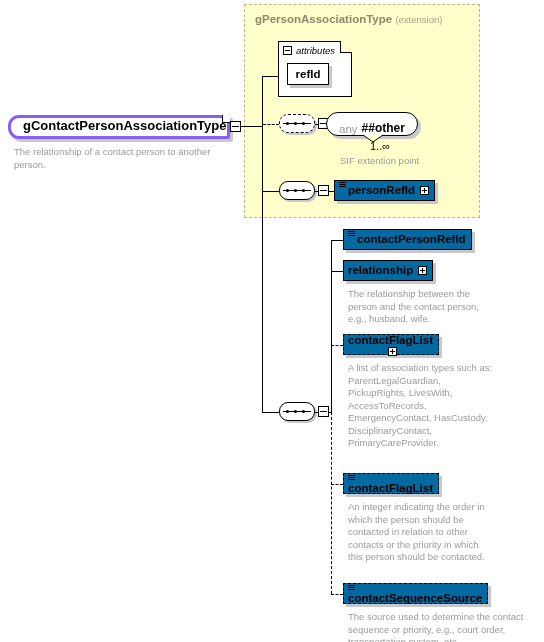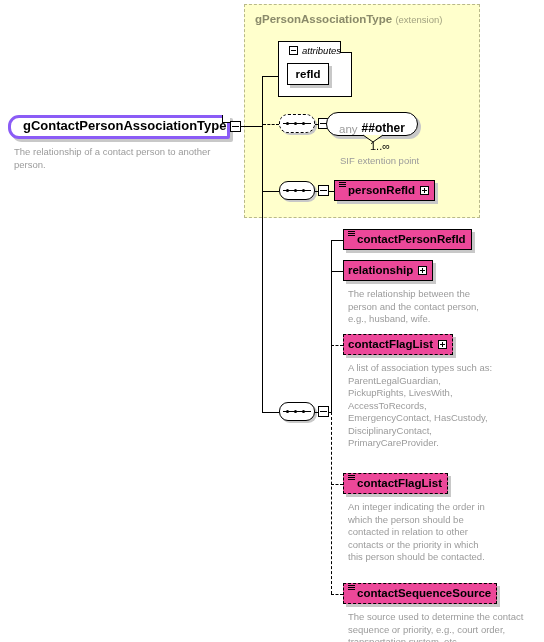--- a/index.html
+++ b/index.html
@@ -51,21 +51,21 @@
     box-sizing: border-box;
   }
   #attributes-box::after{
     content:""; position:absolute; left:100%; top:0;
     width: 0; height: 0;
   }
   #attributes-header {
     position: absolute; left: 0; top: 0;
     height: 16px; width: 100%;
     display: flex; align-items: center; gap: 4px;
-    padding-left: 10px; box-sizing: border-box;
+    padding-left: 4px; box-sizing: border-box;
   }
   .minus-box, .plus-box {
     width: 9px; height: 9px;
     border: 1px solid #000; background: #fff;
     position: relative; flex: none; box-sizing: border-box;
   }
   .minus-box::before, .plus-box::before {
     content:""; position:absolute; left:1px; top:3px; width:5px; height:1px; background:#000;
   }
   .plus-box::after {
@@ -80,30 +80,30 @@
     width: 12px; height: 12px;
     background: #ffffcc;
     border-left: 1px solid #000;
     border-bottom: 1px solid #000;
     box-sizing: border-box;
   }
 
   
   .node {
     position: absolute;
-    background: #ec4899;
+    background: #0369a1;
     border: 1px solid #000;
     box-sizing: border-box;
     height: 21px;
     display: flex; align-items: center;
     padding: 0 5px 0 4px;
     white-space: nowrap;
     box-shadow: 3px 3px 0 0 #c8c8c8;
   }
-  .node.dashed { border: 1px dashed #000; }
+  .node.dashed { border: 1px dashed #000; flex-direction: column; }
   .node .nlabel {
     font-size: 11.5px; font-weight: bold; color: #000;
     line-height: 1;
   }
   .node .seq-icon {
     width: 7px; height: 8px; flex: none;
     margin-right: 2px; align-self: flex-start; margin-top: 1px;
     position: relative;
   }
   .node .seq-icon i {

